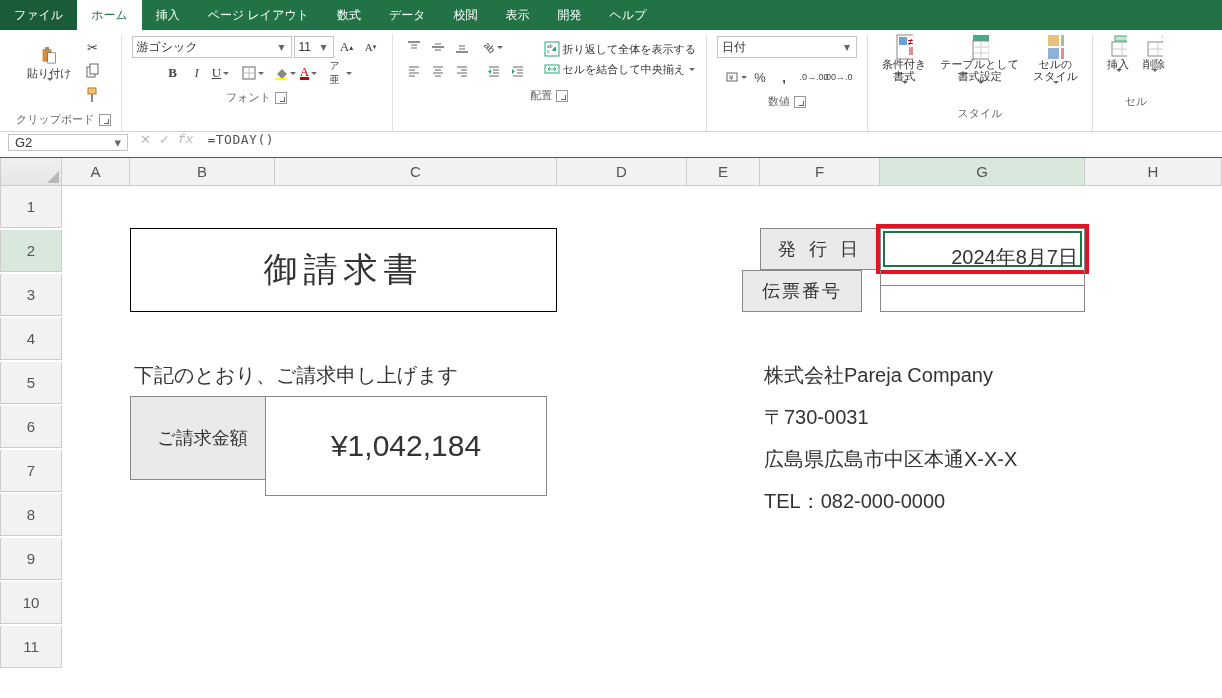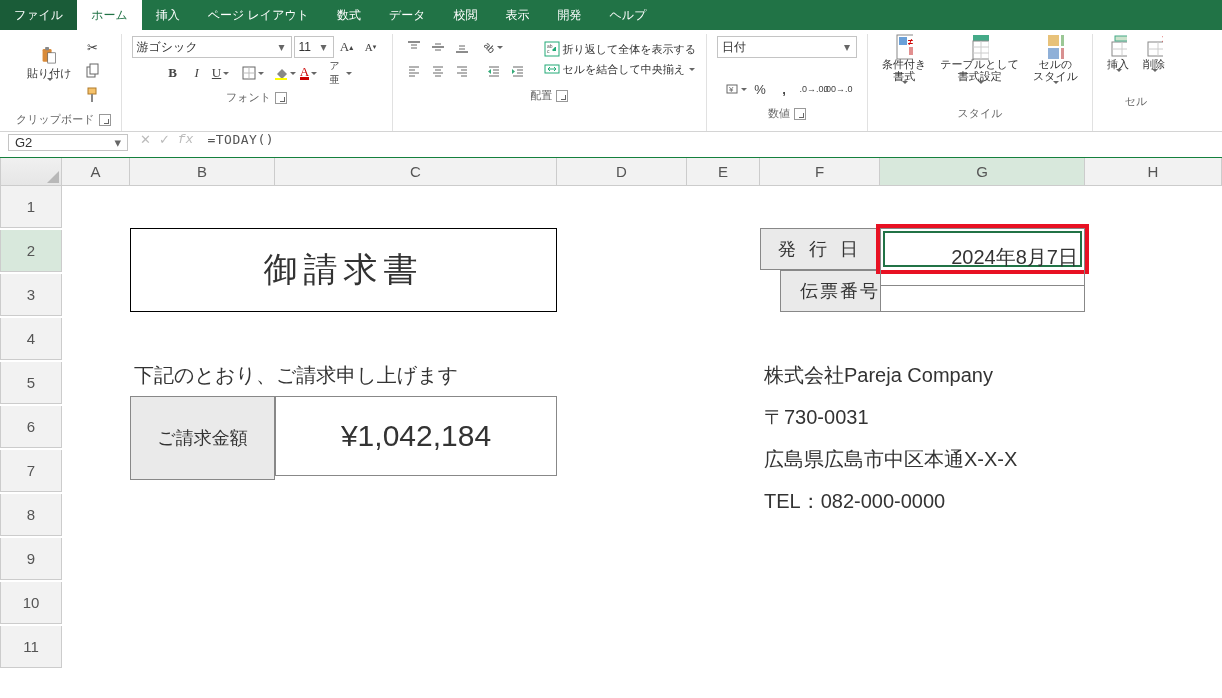--- a/index.html
+++ b/index.html
@@ -280,21 +280,21 @@
           </div>
         </div>
       </div>
       <div class="group-label">
         <span>配置</span>
         <span class="dlg"></span>
       </div>
     </div>
 
     <div class="group">
-      <div class="group-content stackv" style="gap:20px">
+      <div class="group-content stackv" style="gap:8px">
         <div class="combo numfmt-combo">
           <span class="val">日付</span>
           <span class="arrow">▾</span>
         </div>
         <div class="row">
           <div class="smallbtn drop">
               <span>
                 <svg width="14" height="14">
                   <rect x="2" y="3" width="10" height="8" fill="none" stroke="#666"></rect>
                   <text x="4" y="10" font-size="8" fill="#666">¥</text>
@@ -437,32 +437,32 @@
       <div class="rowhdr" style="height:42px">9</div>
       <div class="rowhdr" style="height:42px">10</div>
       <div class="rowhdr" style="height:42px">11</div>
     </div>
 
     <div class="cells" style="height:462px">
 
       <div class="ov title-box" style="left:68px; top:42px; width:427px; height:84px">御請求書</div>
 
       <div class="ov shade space4" style="left:698px; top:42px; width:120px; height:42px">発 行 日</div>
-      <div class="ov shade space2" style="left:718px; top:84px; width:120px; height:42px">伝票番号</div>
+      <div class="ov shade space2" style="left:680px; top:84px; width:120px; height:42px">伝票番号</div>
       <div class="ov cell-border" style="left:818px; top:84px; width:205px; height:42px"></div>
 
       <div class="ov sel-ring" style="left:814px; top:38px; width:213px; height:50px; background:transparent">
         <div class="inner-sel"></div>
       </div>
       <div class="ov cell-border txt-r" style="left:818px; top:42px; width:205px; height:58px; font-size:20px; background:transparent">2024年8月7日</div>
 
       <div class="ov txt" style="left:68px; top:168px; width:427px; height:42px; background:transparent">下記のとおり、ご請求申し上げます</div>
 
       <div class="ov shade" style="left:68px; top:210px; width:145px; height:84px">ご請求金額</div>
-      <div class="ov cell-border amount" style="left:213px; top:210px; width:282px; height:80px">¥1,042,184</div>
+      <div class="ov cell-border amount" style="left:203px; top:210px; width:282px; height:100px">¥1,042,184</div>
 
       <div class="ov txt" style="left:698px; top:168px; width:420px; height:42px; background:transparent">株式会社Pareja Company</div>
       <div class="ov txt" style="left:698px; top:210px; width:420px; height:42px; background:transparent">〒730-0031</div>
       <div class="ov txt" style="left:698px; top:252px; width:420px; height:42px; background:transparent">広島県広島市中区本通X-X-X</div>
       <div class="ov txt" style="left:698px; top:294px; width:420px; height:42px; background:transparent">TEL：082-000-0000</div>
     </div>
   </div>
 </div>
 
 </body></html>

